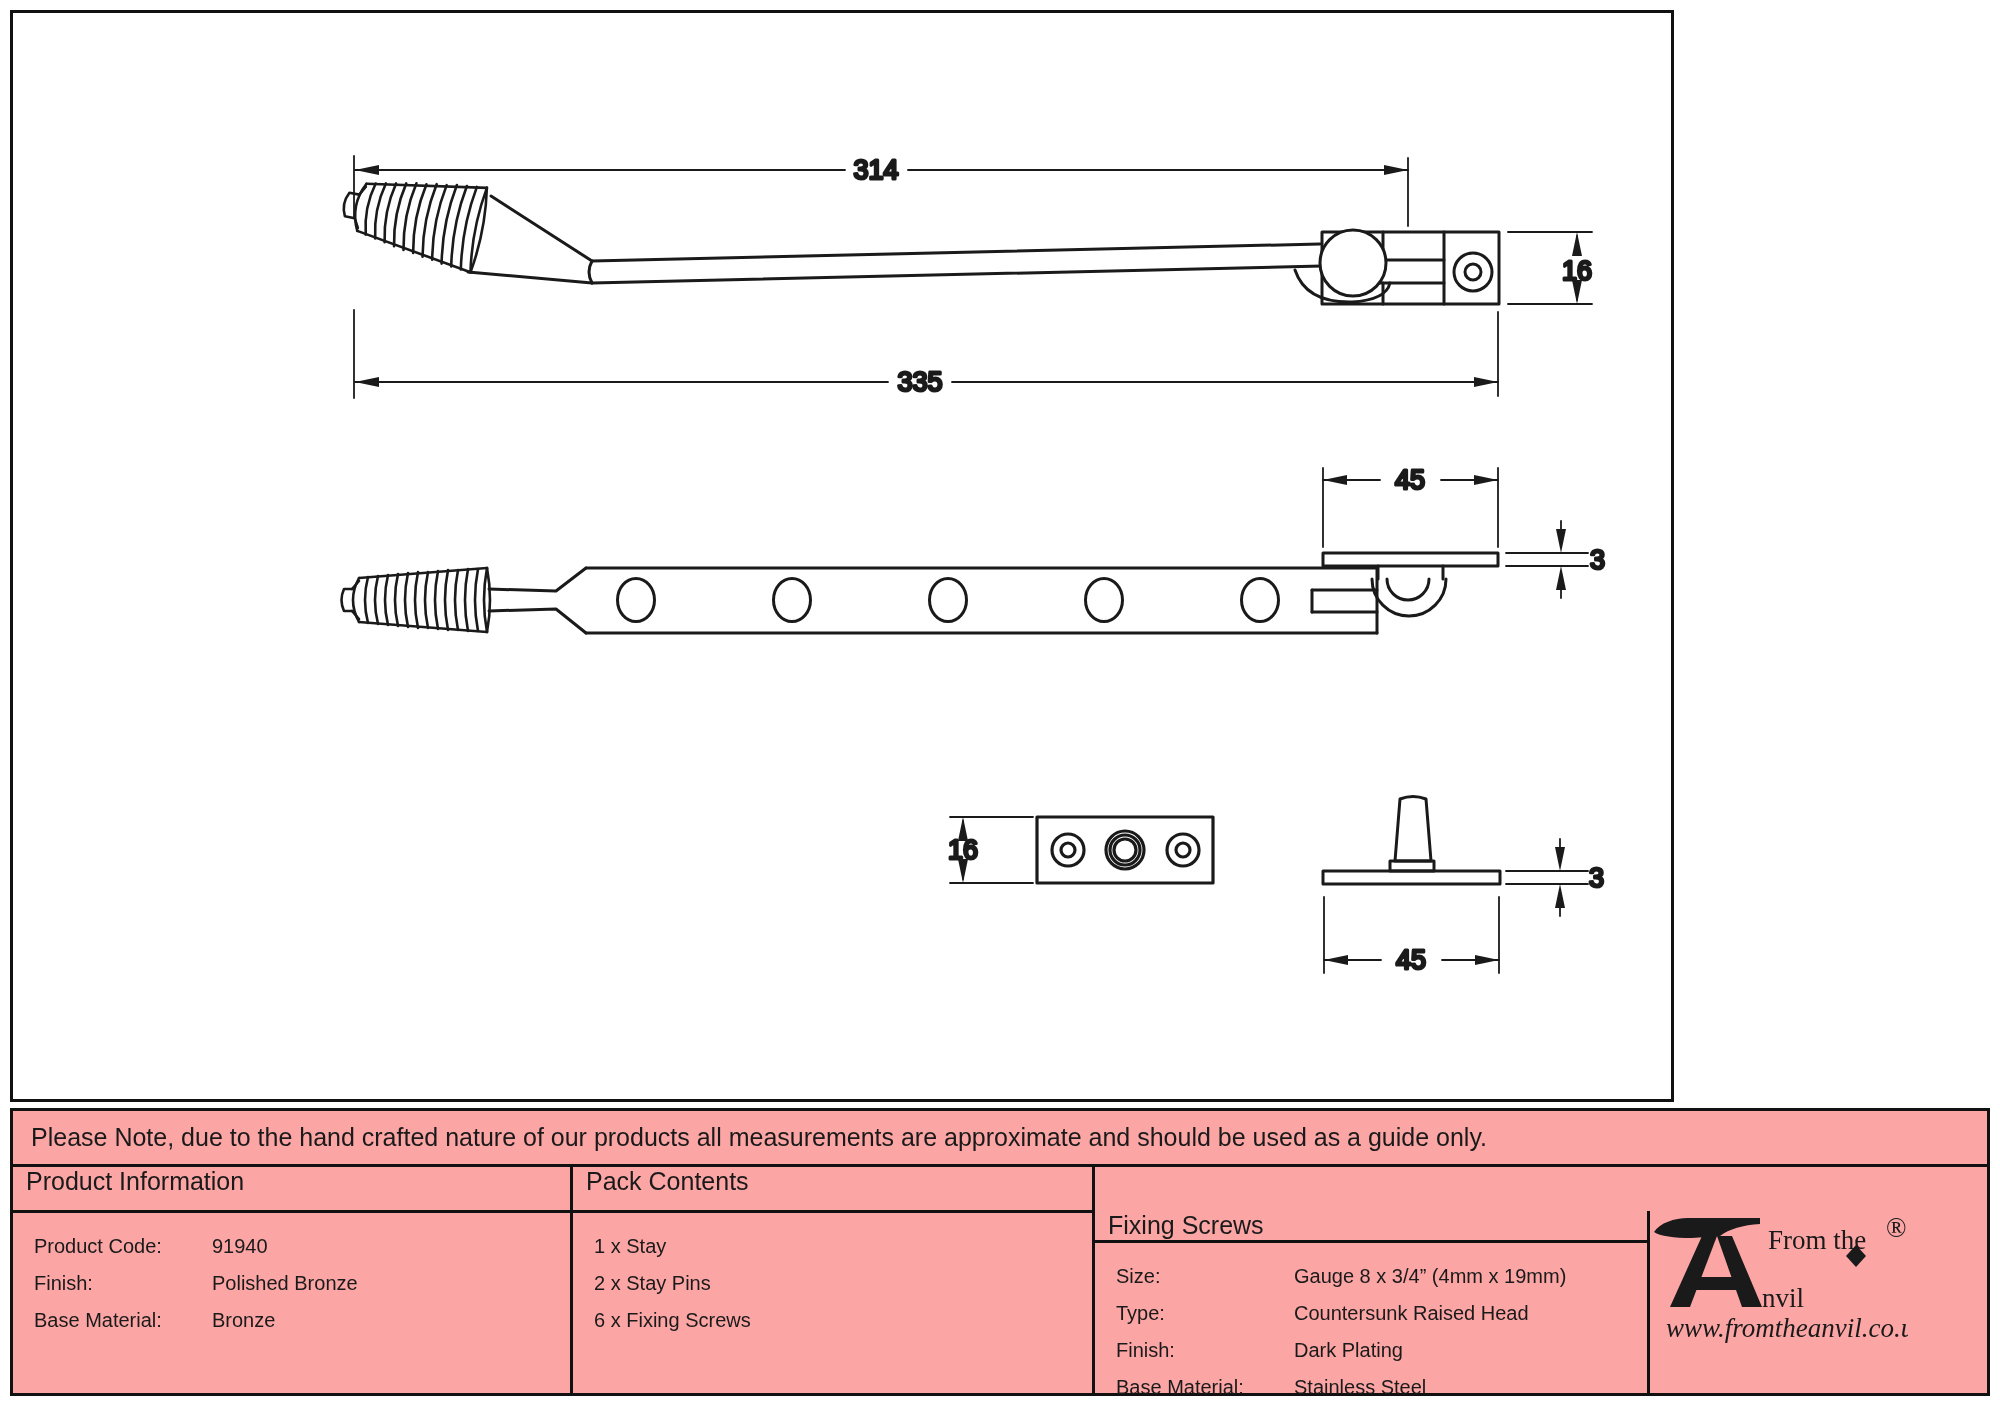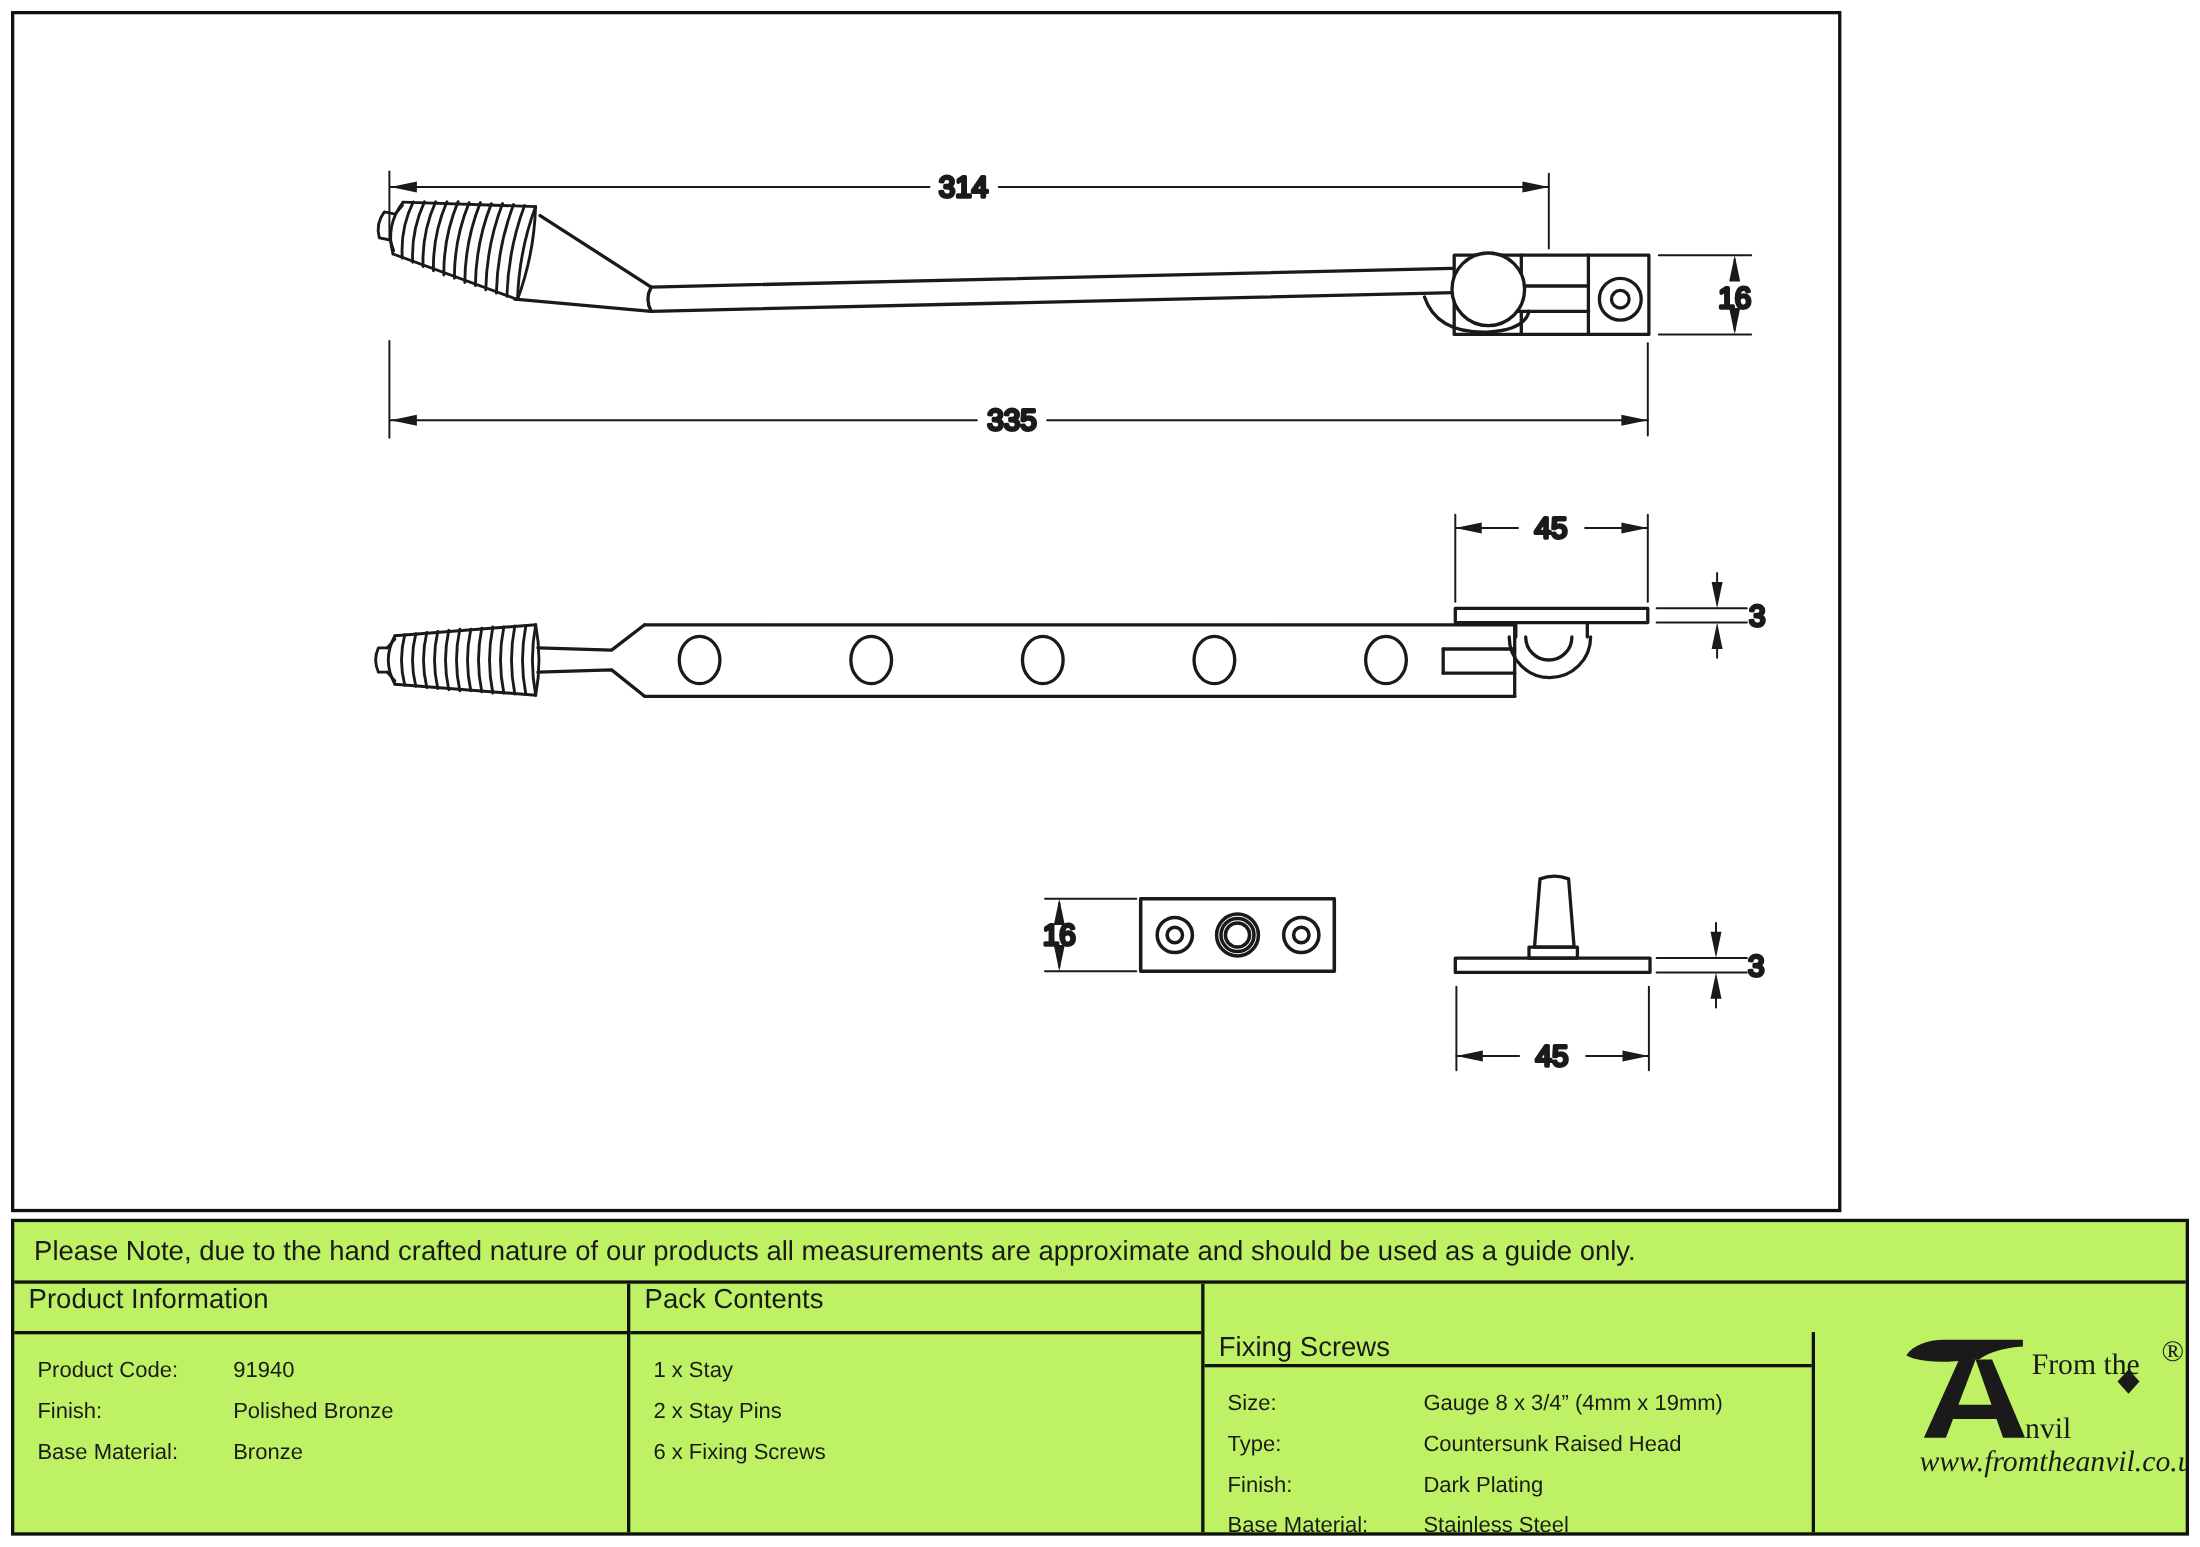--- a/index.html
+++ b/index.html
@@ -1,30 +1,30 @@
 <!DOCTYPE html>
 <html><head>
 <meta charset="utf-8">
 <style>
   html,body{margin:0;padding:0;background:#fff;}
   .page{position:relative;width:2000px;height:1406px;background:#fff;
         font-family:"Liberation Sans",sans-serif;color:#1a1a1a;overflow:hidden;}
   .drawing-box{position:absolute;left:10px;top:10px;width:1664px;height:1092px;
         border:3px solid #111;box-sizing:border-box;background:#fff;}
   .spec-box{position:absolute;left:10px;top:1108px;width:1980px;height:288px;
-        border:3px solid #111;box-sizing:border-box;display:flex;flex-direction:column;background:#bef264;}
+        border:3px solid #111;box-sizing:border-box;display:flex;flex-direction:column;background:#fca5a5;}
   .note-row{height:56px;border-bottom:3px solid #111;box-sizing:border-box;
         display:flex;align-items:center;padding-left:18px;font-size:25px;}
   .cols{flex:1;display:flex;min-height:0;}
   .col{box-sizing:border-box;display:flex;flex-direction:column;}
   .col.b{border-right:3px solid #111;}
   .col1{width:560px;}
   .col2{width:522px;}
   .col3{width:555px;margin-top:44px;}
-  .col4{flex:1;display:flex;align-items:flex-end;justify-content:center;margin-left:46px;}
+  .col4{flex:1;display:flex;align-items:flex-start;justify-content:center;}
   .col-header{height:46px;border-bottom:3px solid #111;box-sizing:border-box;
         display:flex;align-items:flex-start;padding-left:13px;font-size:25px;}
   .col-body{padding:15px 0 0 21px;font-size:20px;}
   .kv{display:flex;line-height:37px;}
   .kv .k{width:178px;flex:0 0 178px;}
   .li{line-height:37px;}
   svg text{font-family:"Liberation Sans",sans-serif;font-size:27px;fill:#1a1a1a;}
   .logo-svg text{font-family:"Liberation Serif",serif;}
 </style>
 </head>

